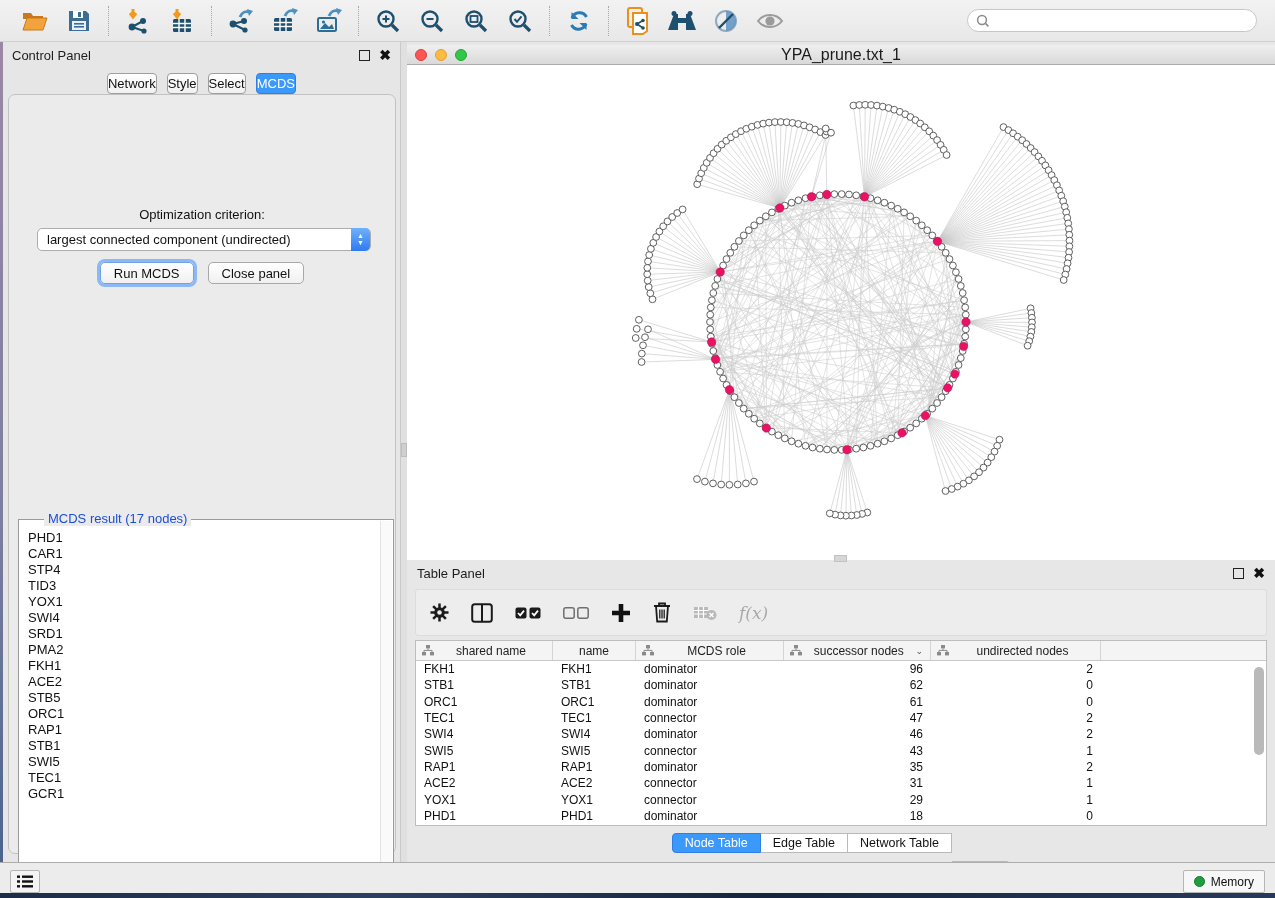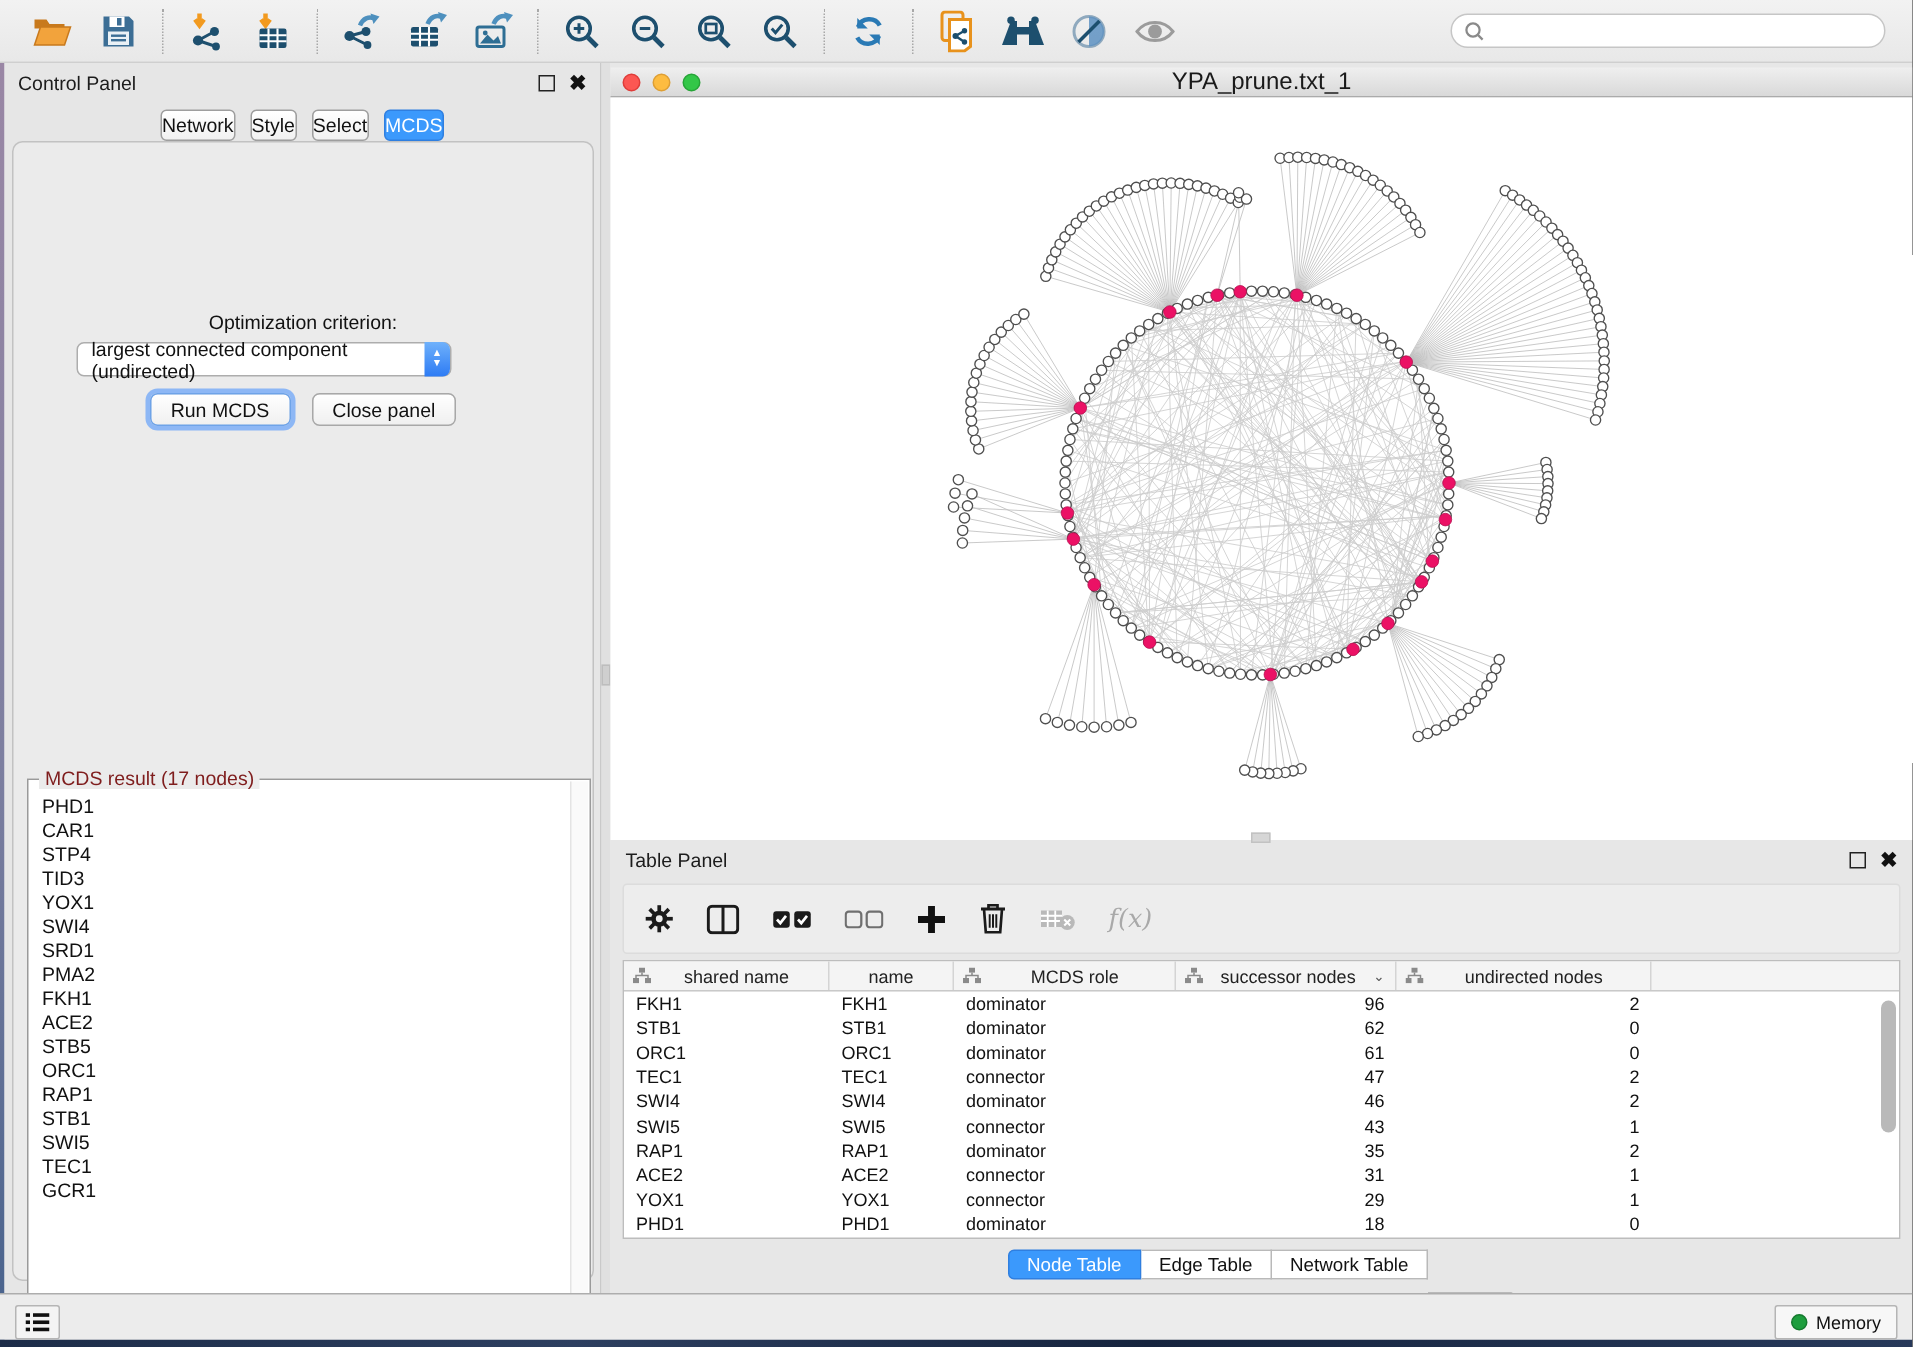--- a/index.html
+++ b/index.html
@@ -31,31 +31,31 @@
   .panel-winbtns{margin-left:auto;display:flex;align-items:center;gap:9px;}
   .float-icon{width:11px;height:11px;border:1.6px solid #222;}
   .close-icon{font-size:14px;font-weight:bold;color:#111;line-height:11px;}
   .cp-box{position:absolute;left:5px;top:52px;width:388px;height:760px;background:#EBEBEB;
     border:1px solid #C2C2C2;border-radius:7px;}
   .cp-tabs{position:absolute;left:0;top:31px;width:100%;display:flex;justify-content:center;gap:10px;z-index:3;}
   .cp-tab{height:21px;padding:0 0;font-size:13px;display:flex;align-items:center;justify-content:center;
     background:linear-gradient(#fff,#F1F1F1);border:1px solid #9E9E9E;border-radius:4px;color:#111;cursor:default;}
   .cp-tab.active{background:#3B99FC;border-color:#2F7FE0;color:#fff;}
   .opt-label{position:absolute;left:0;top:112px;width:100%;text-align:center;font-size:13px;color:#111;}
-  .opt-select{position:absolute;left:42px;top:133px;width:250px;height:23px;background:#fff;border:1px solid #ADADAD;
+  .opt-select{position:absolute;left:28px;top:133px;width:334px;height:23px;background:#fff;border:1px solid #ADADAD;
     border-radius:5px;display:flex;align-items:center;font-size:13px;padding-left:9px;color:#111;}
   .opt-stepper{margin-left:auto;width:19px;height:23px;border-radius:0 5px 5px 0;
     background:linear-gradient(#6FB1FB,#2D7BF4);display:flex;flex-direction:column;align-items:center;justify-content:center;gap:1px;}
   .opt-stepper span{color:#fff;font-size:7px;line-height:6px;}
   .btn{height:22px;padding:0 13px;font-size:13px;color:#111;background:linear-gradient(#FFFFFF,#F0F0F0);
     border:1px solid #A8A8A8;border-radius:5px;display:inline-flex;align-items:center;justify-content:center;cursor:default;}
   .btn.focus{box-shadow:0 0 0 3px rgba(90,155,250,.65);border-color:#6EA3E8;}
   .cp-buttons{position:absolute;left:0;top:167px;width:100%;display:flex;justify-content:center;gap:14px;}
   .result-fieldset{position:absolute;left:9px;top:424px;width:376px;height:373px;border:1px solid #9A9A9A;background:#fff;}
-  .result-legend{position:absolute;left:7px;top:-9px;background:#EBEBEB;padding:0 4px;font-size:13px;color:#7f1d1d;}
+  .result-legend{position:absolute;left:25px;top:-9px;background:#EBEBEB;padding:0 4px;font-size:13px;color:#1d4ed8;}
   .result-list{position:absolute;left:1px;top:3px;right:13px;bottom:1px;overflow:hidden;padding:7px 0 0 8px;}
   .result-item{font-size:13px;line-height:16px;color:#111;cursor:default;}
   .result-scroll{position:absolute;top:1px;right:1px;bottom:1px;width:12px;background:#FAFAFA;border-left:1px solid #E4E4E4;}
 
   
   .v-splitter{position:absolute;left:401px;top:42px;width:6px;height:820px;background:#E0E0E0;}
   .v-handle{position:absolute;left:0;top:401px;width:6px;height:14px;background:#CFCFCF;border:1px solid #BDBDBD;}
   .h-handle{position:absolute;left:427px;top:513px;width:13px;height:7px;background:#D6D6D6;border:1px solid #C2C2C2;}
 
   

